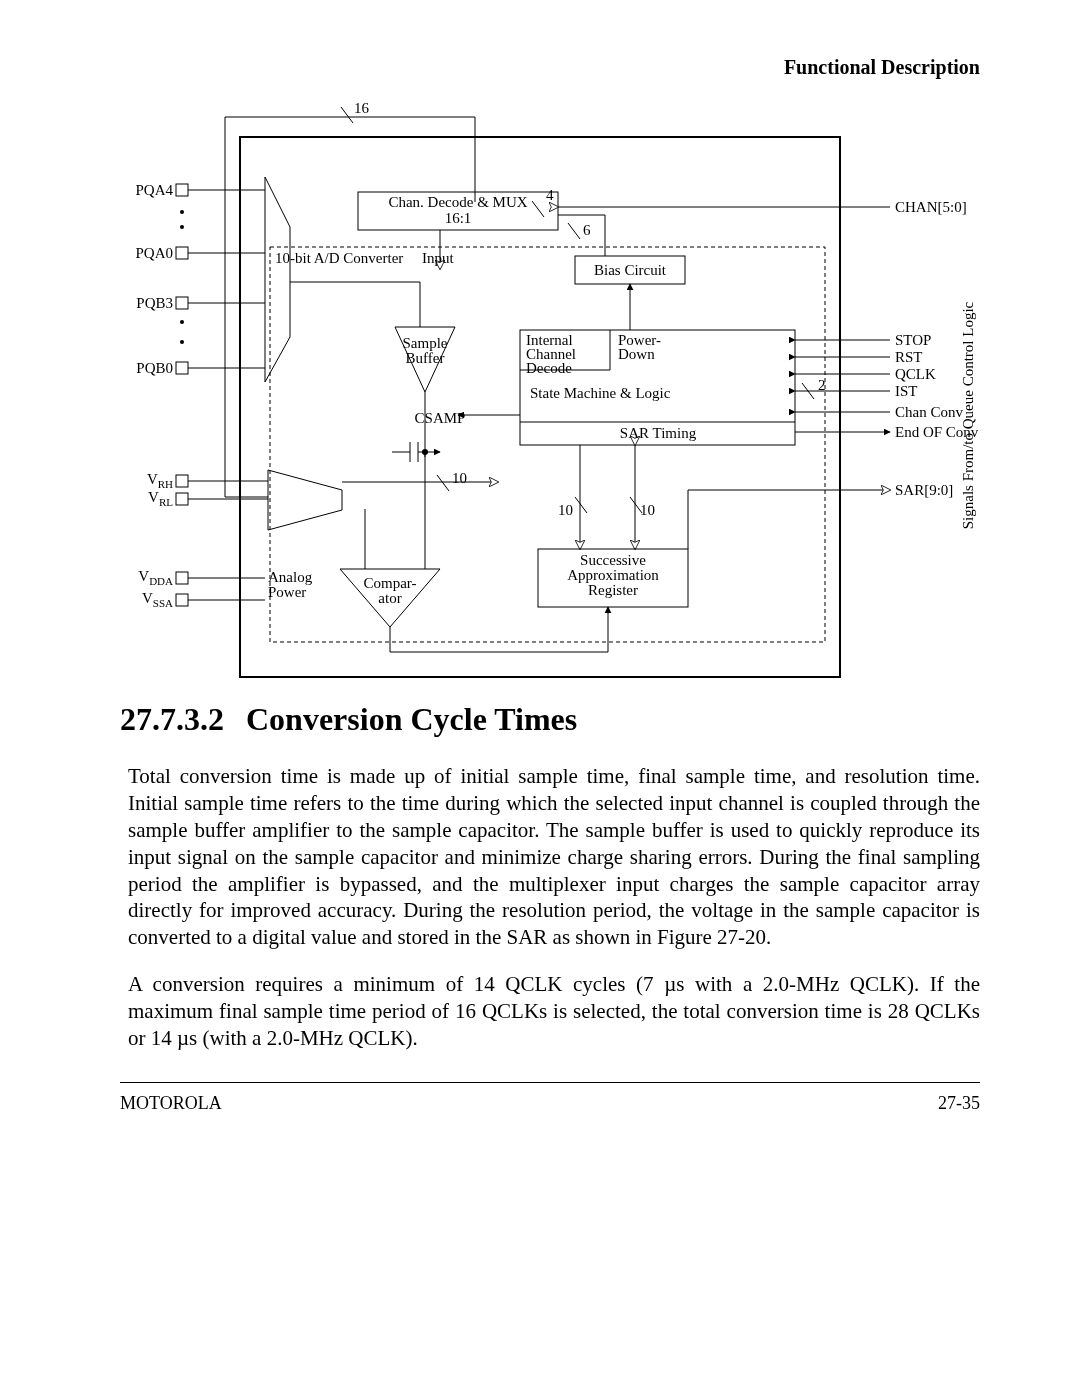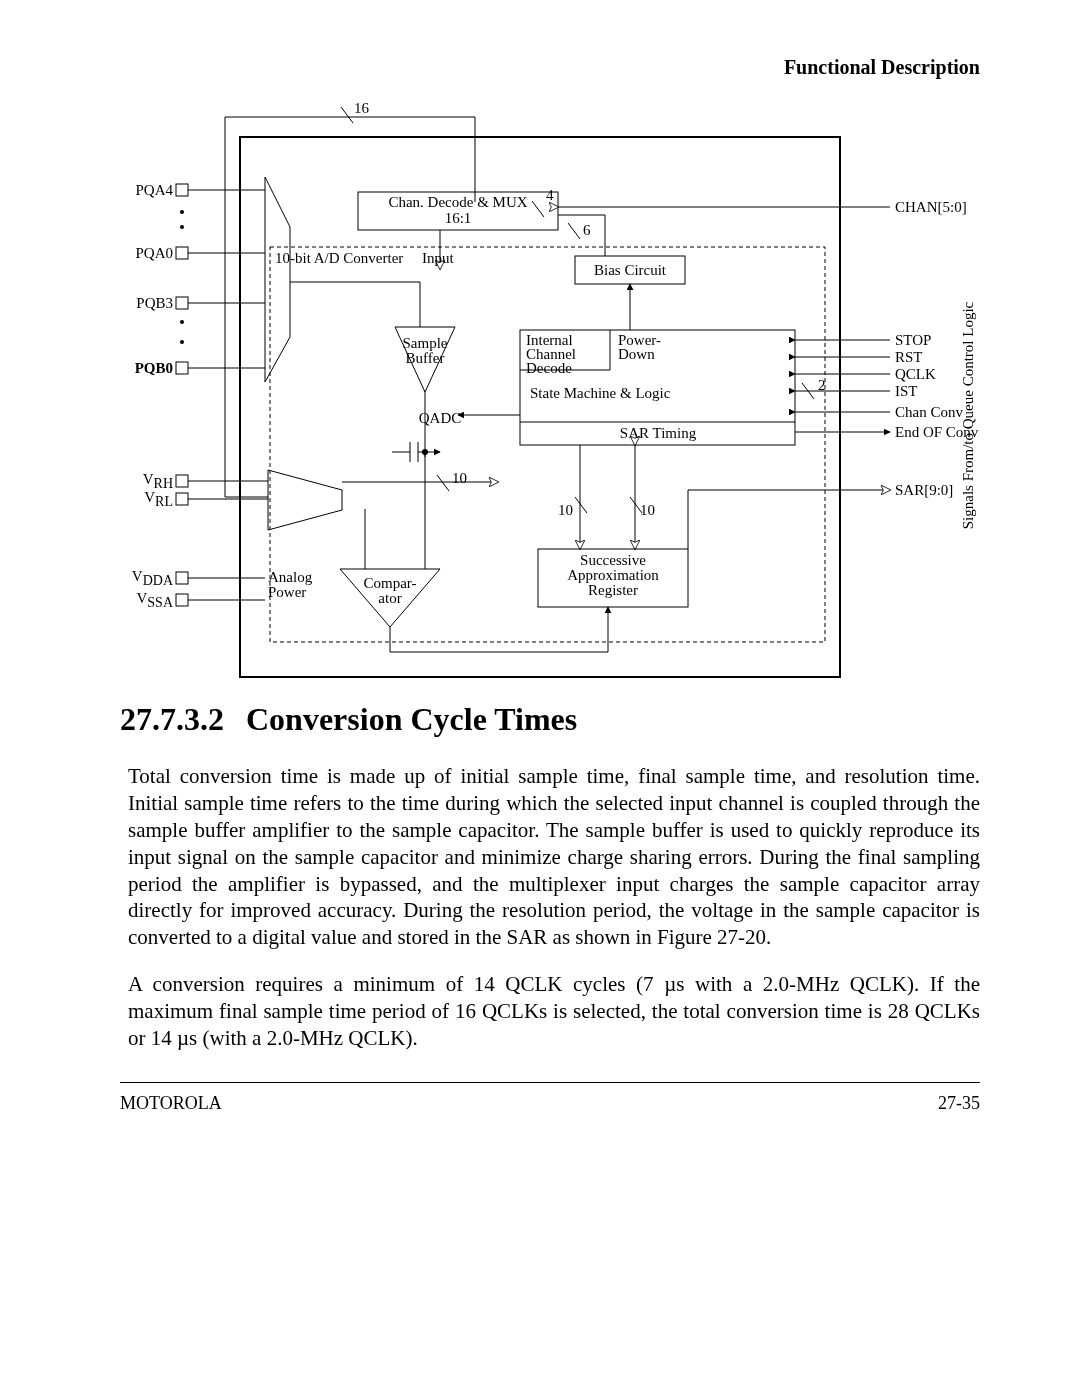--- a/index.html
+++ b/index.html
@@ -31,21 +31,21 @@
   }
   .figure-area svg { position: absolute; top: 0; left: 0; }
   .fig-label {
     position: absolute;
     font-size: 15px;
     line-height: 1.1;
     white-space: nowrap;
   }
   .fig-label.center { text-align: center; transform: translateX(-50%); }
   .fig-label.right  { text-align: right;  transform: translateX(-100%); }
-  .fig-label sub { font-size: 14px; }
+  .fig-label sub { font-size: 11px; }
   .vert {
     position: absolute;
     transform: rotate(-90deg);
     transform-origin: center;
     font-size: 15px;
     white-space: nowrap;
   }
   .caption {
     text-align: center;
     font-weight: bold;
@@ -195,34 +195,34 @@
     <span class="fig-label" style="left:406px; top:90px;">4</span>
     <span class="fig-label" style="left:443px; top:125px;">6</span>
     <span class="fig-label" style="left:678px; top:280px;">2</span>
     <span class="fig-label" style="left:312px; top:373px;">10</span>
     <span class="fig-label" style="left:418px; top:405px;">10</span>
     <span class="fig-label" style="left:500px; top:405px;">10</span>
 
     <span class="fig-label right" style="left:33px; top:85px;">PQA4</span>
     <span class="fig-label right" style="left:33px; top:148px;">PQA0</span>
     <span class="fig-label right" style="left:33px; top:198px;">PQB3</span>
-    <span class="fig-label right" style="left:33px; top:263px;font-weight:bold;">PQB0</span>
+    <span class="fig-label right" style="left:33px; top:263px;">PQB0</span>
     <span class="fig-label right" style="left:33px; top:374px;"><span>V</span><sub>RH</sub></span>
     <span class="fig-label right" style="left:33px; top:392px;"><span>V</span><sub>RL</sub></span>
     <span class="fig-label right" style="left:33px; top:471px;"><span>V</span><sub>DDA</sub></span>
     <span class="fig-label right" style="left:33px; top:493px;"><span>V</span><sub>SSA</sub></span>
 
     <span class="fig-label center" style="left:318px; top:97px;">Chan. Decode &amp; MUX</span>
     <span class="fig-label center" style="left:318px; top:113px;">16:1</span>
     <span class="fig-label" style="left:135px; top:153px;">10-bit A/D Converter</span>
     <span class="fig-label" style="left:282px; top:153px;">Input</span>
     <span class="fig-label center" style="left:490px; top:165px;">Bias Circuit</span>
     <span class="fig-label center" style="left:285px; top:238px;">Sample</span>
     <span class="fig-label center" style="left:285px; top:253px;">Buffer</span>
-    <span class="fig-label center" style="left:300px; top:313px;">QADC</span>
+    <span class="fig-label center" style="left:300px; top:313px;">CSAMP</span>
     <span class="fig-label" style="left:386px; top:235px;">Internal</span>
     <span class="fig-label" style="left:386px; top:249px;">Channel</span>
     <span class="fig-label" style="left:386px; top:263px;">Decode</span>
     <span class="fig-label" style="left:478px; top:235px;">Power-</span>
     <span class="fig-label" style="left:478px; top:249px;">Down</span>
     <span class="fig-label" style="left:390px; top:288px;">State Machine &amp; Logic</span>
     <span class="fig-label center" style="left:518px; top:328px;">SAR Timing</span>
     <span class="fig-label" style="left:128px; top:472px;">Analog</span>
     <span class="fig-label" style="left:128px; top:487px;">Power</span>
     <span class="fig-label center" style="left:250px; top:478px;">Compar-</span>

